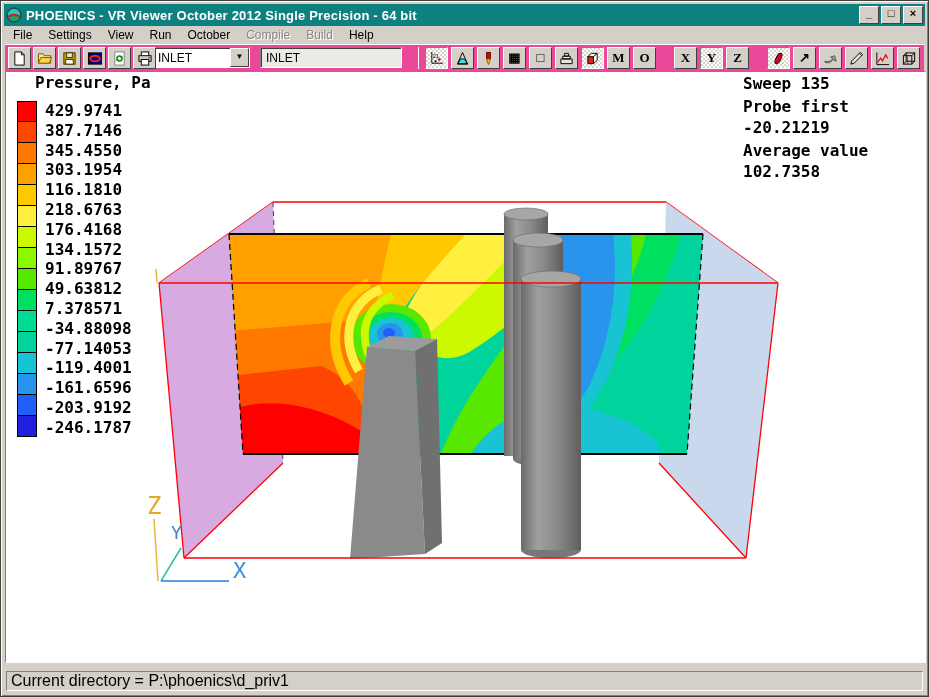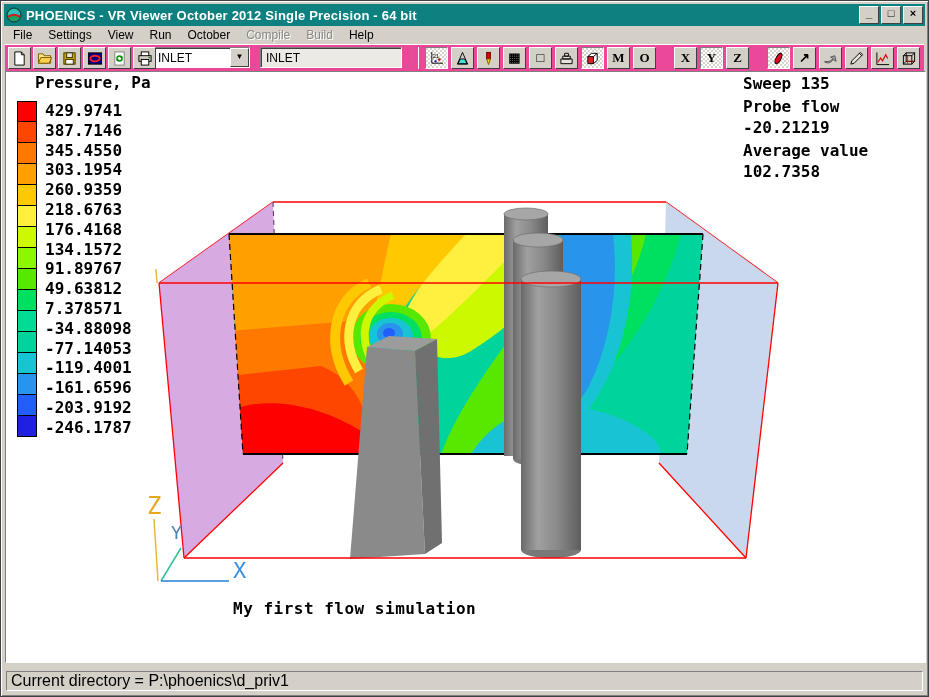--- a/index.html
+++ b/index.html
@@ -266,37 +266,37 @@
       <div class="seg" style="background: rgb(24, 196, 212);"></div>
       <div class="seg" style="background: rgb(40, 148, 236);"></div>
       <div class="seg" style="background: rgb(32, 96, 248);"></div>
       <div class="seg" style="background: rgb(32, 32, 224);"></div>
     </div>
   <div id="legend-values">
       <div class="lv mono" style="top: 100px;">429.9741</div>
       <div class="lv mono" style="top: 119.8px;">387.7146</div>
       <div class="lv mono" style="top: 139.6px;">345.4550</div>
       <div class="lv mono" style="top: 159.4px;">303.1954</div>
-      <div class="lv mono" style="top: 179.2px;">260.9359</div>
+      <div class="lv mono" style="top: 179.2px;">116.1810</div>
       <div class="lv mono" style="top: 199px;">218.6763</div>
       <div class="lv mono" style="top: 218.8px;">176.4168</div>
       <div class="lv mono" style="top: 238.6px;">134.1572</div>
       <div class="lv mono" style="top: 258.4px;">91.89767</div>
       <div class="lv mono" style="top: 278.2px;">49.63812</div>
       <div class="lv mono" style="top: 298px;">7.378571</div>
       <div class="lv mono" style="top: 317.8px;">-34.88098</div>
       <div class="lv mono" style="top: 337.6px;">-77.14053</div>
       <div class="lv mono" style="top: 357.4px;">-119.4001</div>
       <div class="lv mono" style="top: 377.2px;">-161.6596</div>
       <div class="lv mono" style="top: 397px;">-203.9192</div>
       <div class="lv mono" style="top: 416.8px;">-246.1787</div>
     </div>
 
   <div class="info-line mono" style="top:73px">Sweep 135</div>
-  <div class="info-line mono" style="top:96px">Probe flow</div>
+  <div class="info-line mono" style="top:96px">Probe first</div>
   <div class="info-line mono" style="top:117px">-20.21219</div>
   <div class="info-line mono" style="top:140px">Average value</div>
   <div class="info-line mono" style="top:161px">102.7358</div>
 
   <svg id="scene" width="670" height="405" viewBox="0 0 670 405">
     <defs>
       <linearGradient id="cyl" x1="0" y1="0" x2="1" y2="0">
         <stop offset="0" stop-color="#6A6A6A"></stop>
           <stop offset="0.28" stop-color="#A0A0A0"></stop>
         <stop offset="0.6" stop-color="#8A8A8A"></stop>
@@ -384,18 +384,17 @@
       <line x1="17" y1="390" x2="13" y2="328" stroke="#E8B83C"></line>
       <line x1="15" y1="78" x2="16" y2="92" stroke="#E8B83C"></line>
       <line x1="20" y1="390" x2="40" y2="357" stroke="#30C09A"></line>
       <line x1="20" y1="390" x2="88" y2="390" stroke="#2080D8"></line>
     </g>
     <text x="6" y="323" font-size="24" fill="#E8A81E" font-family="DejaVu Sans Mono,monospace">Z</text>
     <text x="30" y="348" font-size="18" fill="#4C86B4" font-family="DejaVu Sans Mono,monospace">Y</text>
     <text x="92" y="387" font-size="22" fill="#3C8EE0" font-family="DejaVu Sans Mono,monospace">X</text>
   </svg>
 
-  <div id="caption" class="mono">My first flow simulation</div>
 
   <div id="statusbar">
     <div id="statusfield">Current directory = P:\phoenics\d_priv1</div>
   </div>
 </div>
 
 </body></html>

